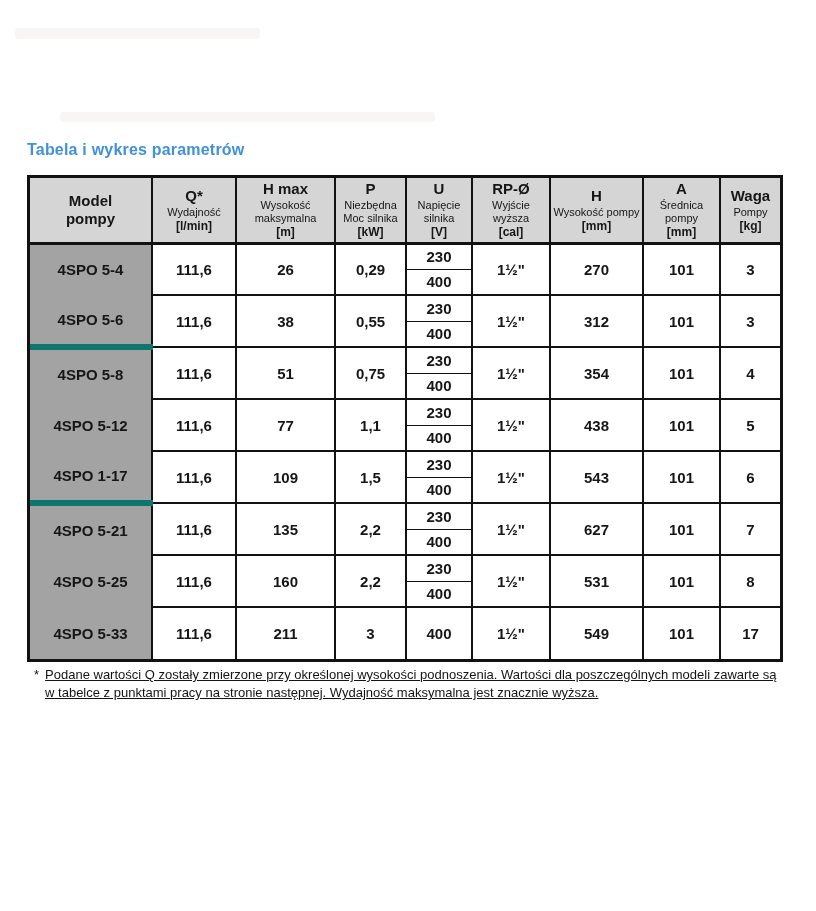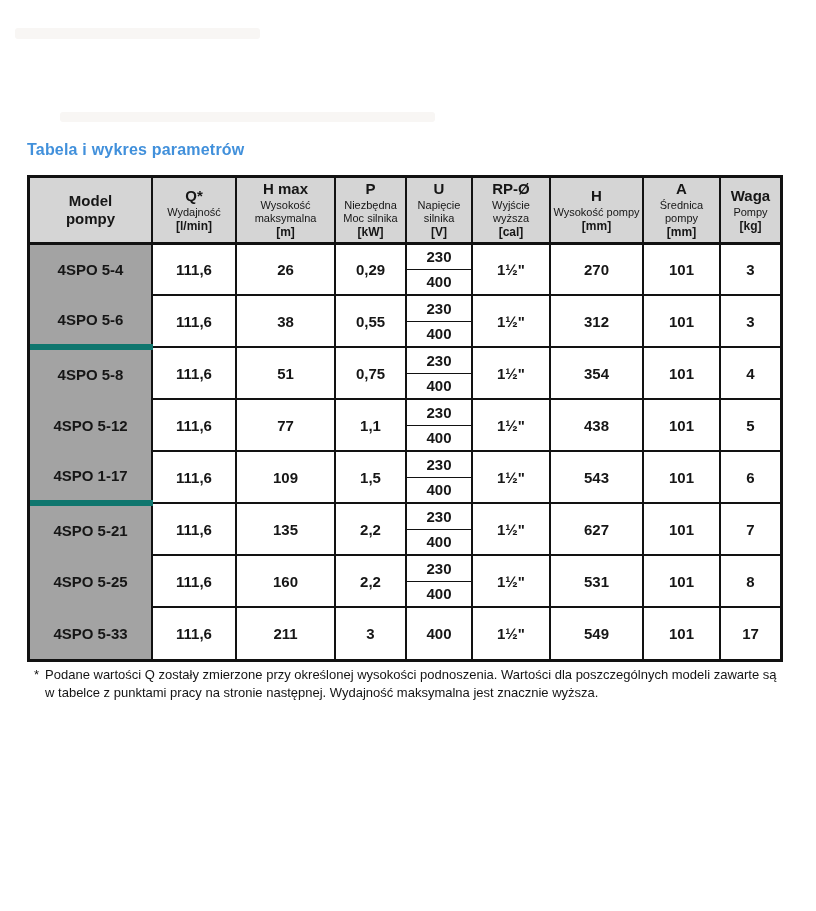--- a/index.html
+++ b/index.html
@@ -47,21 +47,21 @@
   td.col-0.group-end{border-bottom:6px solid #0f766e;}
   td.u-sub{border-top:1px solid #121212;}
   tr.sub-row{height:26px;}
   tr.full-row{height:52px;}
 
   .footnote{
     position:absolute;left:34px;top:666px;width:748px;
     display:flex;gap:6px;font-size:13px;line-height:1.4;color:#141414;
   }
   .fn-marker{flex:0 0 auto;}
-  .fn-text{flex:1 1 auto;}
+  .fn-text{flex:1 1 auto;text-decoration:underline;}
 </style>
 </head>
 <body>
 
 <div class="artifact artifact-1"></div>
 <div class="artifact artifact-2"></div>
 
 <h1 class="title">Tabela i wykres parametrów</h1>
 
 <div class="table-wrap">

